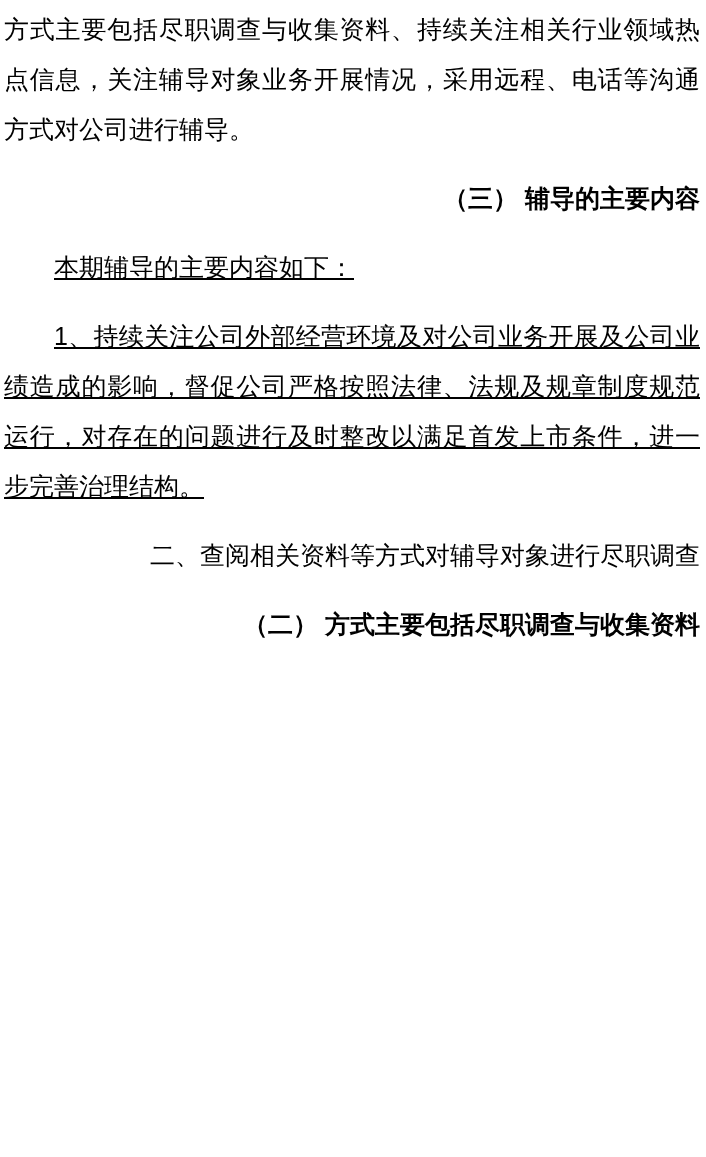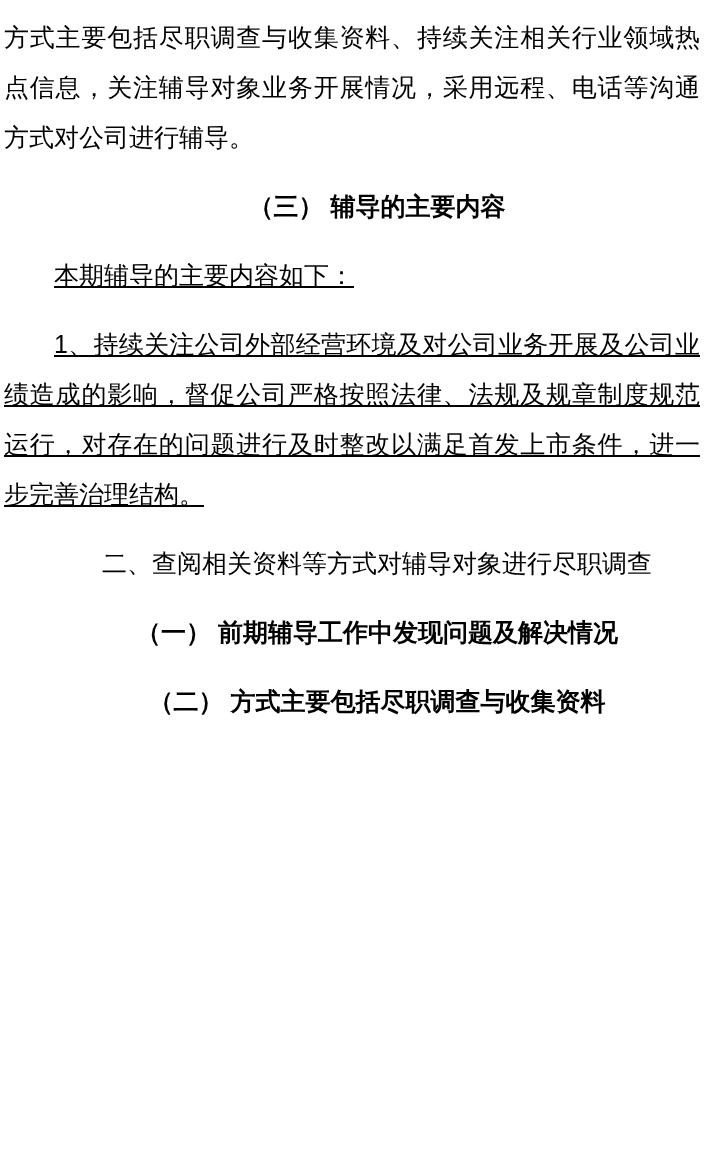--- a/index.html
+++ b/index.html
@@ -5,40 +5,40 @@
   html, body {
     margin: 0;
     padding: 0;
     background: #ffffff;
   }
   .page {
     position: relative;
     width: 706px;
     height: 1157px;
     box-sizing: border-box;
-    padding: 12px 6px 0 4px;
+    padding: 4px 6px 0 4px;
     background: #ffffff;
     color: #000000;
     font-family: "Liberation Sans", "DejaVu Sans", sans-serif;
     font-size: 25px;
     line-height: 50px;
     overflow: hidden;
   }
   .para {
     margin: 0 0 19px 0;
     text-align: justify;
   }
   .para.indent {
     text-indent: 2em;
     text-decoration: underline;
   }
   .heading {
     margin: 0 0 19px 0;
     text-indent: 2em;
-    text-align: center;
+    text-align: right;
     font-weight: bold;
   }
   .heading.regular {
     font-weight: normal;
   }
 </style>
 </head>
 <body>
 
 <div class="page">
@@ -46,17 +46,16 @@
 
   <p class="heading">（三） 辅导的主要内容</p>
 
   <p class="para indent">本期辅导的主要内容如下：</p>
 
   <p class="para indent">1、持续关注公司外部经营环境及对公司业务开展及公司业绩造成的影响，督促公司严格按照法律、法规及规章制度规范运行，对存在的问题进行及时整改以满足首发上市条件，进一步完善治理结构。</p>
 
 
   <p class="heading regular">二、查阅相关资料等方式对辅导对象进行尽职调查</p>
 
-  <p class="heading">（一） 前期辅导工作中发现问题及解决情况</p>
 
 
   <p class="heading">（二） 方式主要包括尽职调查与收集资料</p>
 </div>
 
 </body></html>

